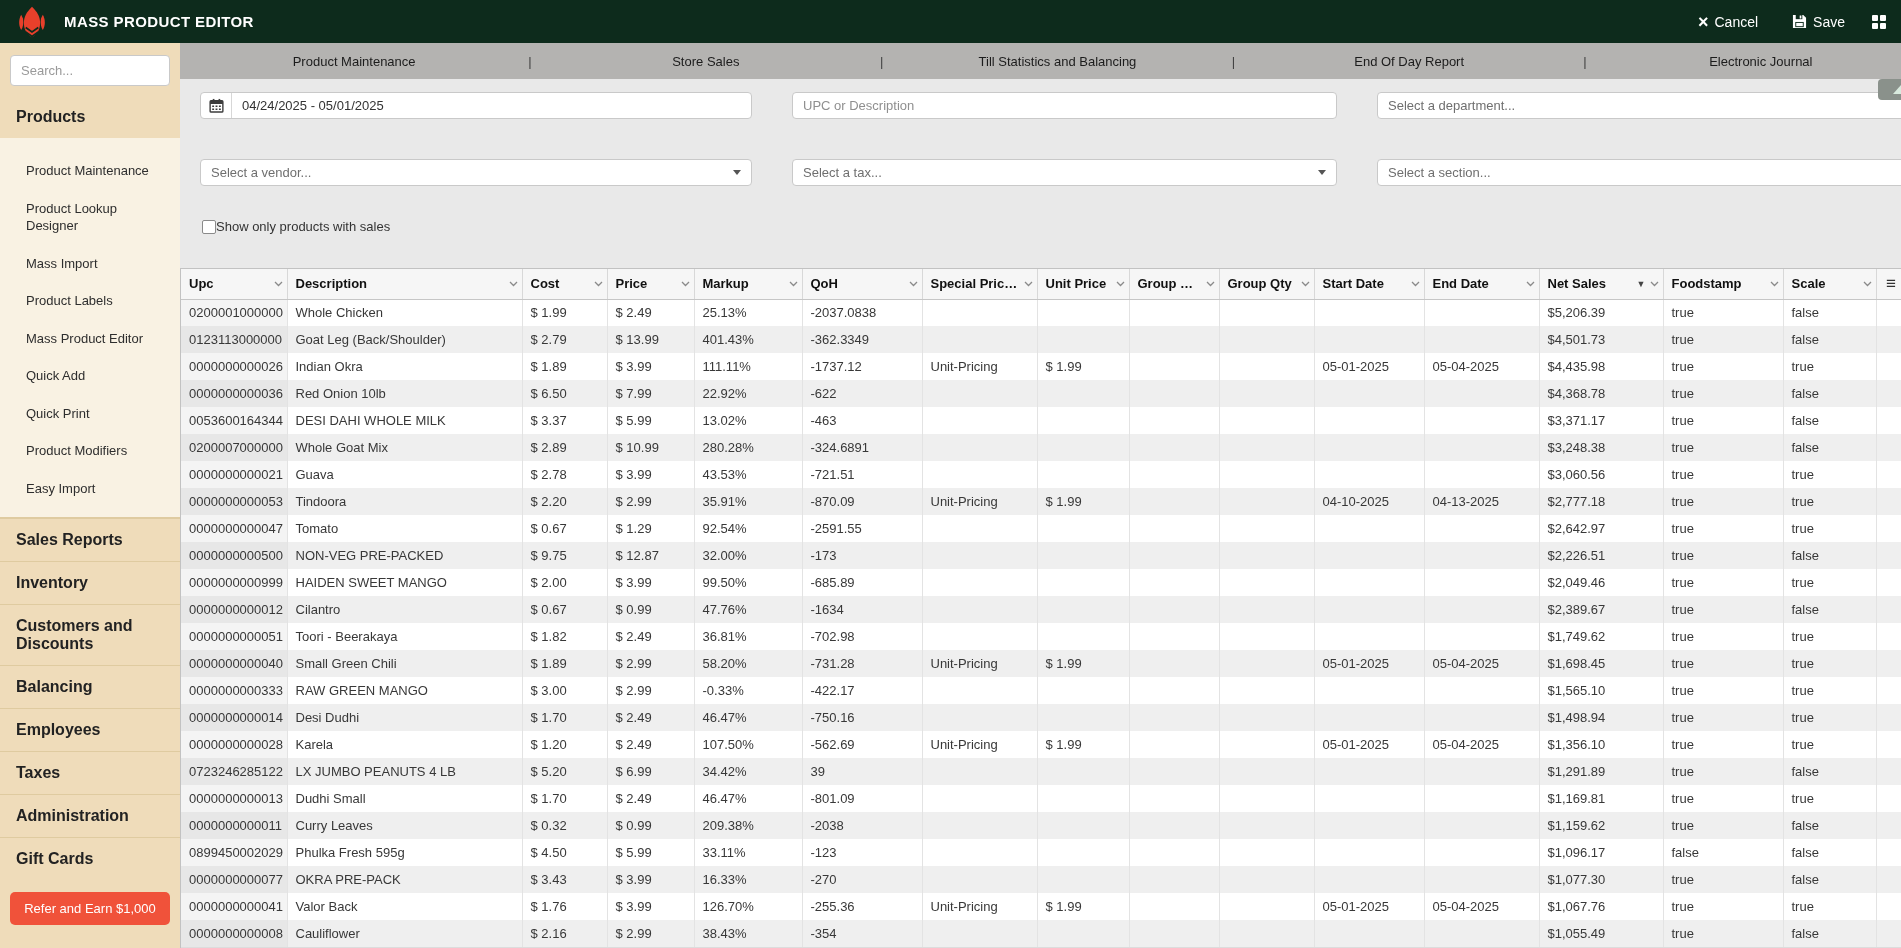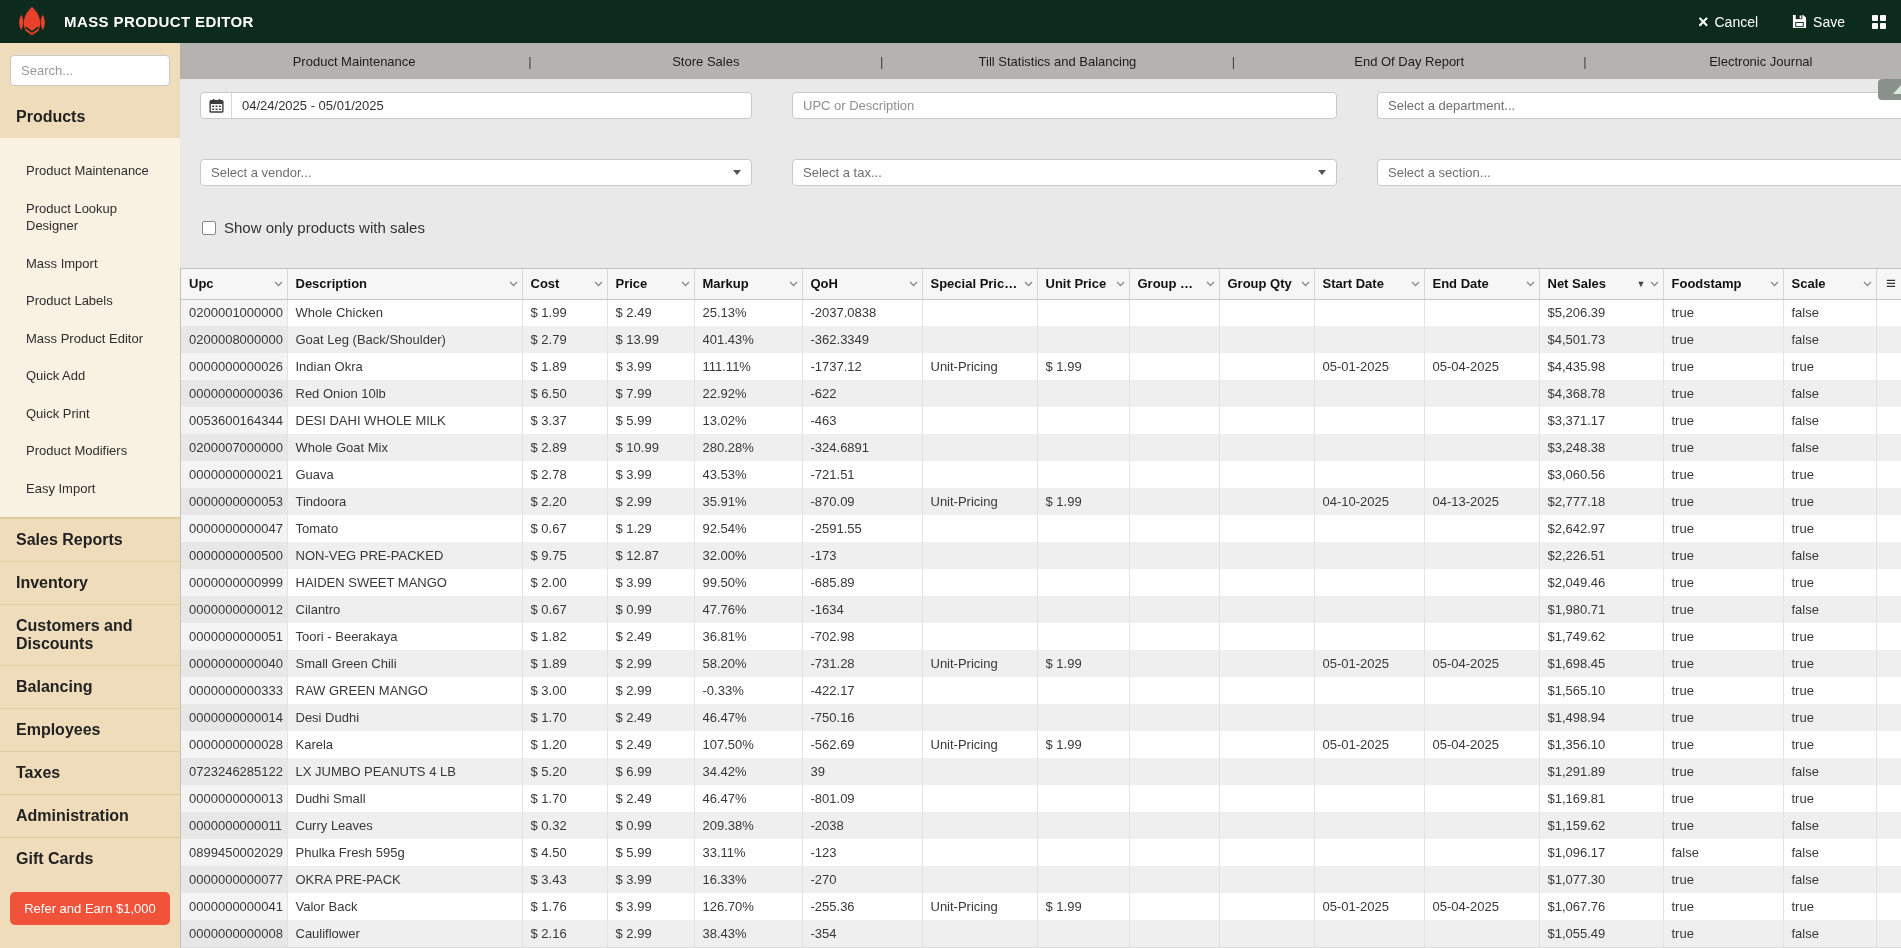--- a/index.html
+++ b/index.html
@@ -54,22 +54,22 @@
   .cal-seg { width:31px; display:flex; align-items:center; justify-content:center; align-self:stretch;
              border-right:1px solid #d7d7d7; }
   .date-text { padding:0 10px; color:#333; }
   .text-input { border:none; outline:none; width:100%; height:100%; padding:0 10px; font-size:13px;
                 font-family:inherit; color:#333; background:transparent; }
   .text-input::placeholder { color:#8f8f8f; }
   .select-box { justify-content:space-between; padding:8px 10px; cursor:pointer; }
   .select-placeholder { color:#6f6f6f; }
   .caret { width:0; height:0; border-left:4px solid transparent; border-right:4px solid transparent;
            border-top:5px solid #555; }
-  .checkbox-row { position:absolute; left:22px; top:140px; display:flex; align-items:center; gap:8px;
-                  font-size:15px; color:#333; cursor:pointer; }
+  .checkbox-row { position:absolute; left:22px; top:140px; display:flex; align-items:center; gap:0;
+                  font-size:13px; color:#333; cursor:pointer; }
   .checkbox { width:14px; height:14px; background:#fff; border:1px solid #8a8a8a; border-radius:2px; }
 
   
   .grid-wrap { flex:1; background:#fff; border:1px solid #c2c2c2; border-bottom:none; overflow:hidden;
                display:flex; flex-direction:column; }
   table { border-collapse:collapse; table-layout:fixed; width:1721px; }
   thead th { height:30px; background:#f6f6f6; border-right:1px solid #d8d8d8; border-bottom:1px solid #c6c6c6;
              font-size:13px; font-weight:bold; color:#111; text-align:left; padding:0 4px 0 8px; cursor:pointer; }
   th .th-inner { display:flex; align-items:center; gap:4px; }
   th .th-label { flex:1; white-space:nowrap; overflow:hidden; text-overflow:ellipsis; }
@@ -418,21 +418,21 @@
               <td></td>
               <td></td>
               <td></td>
               <td></td>
               <td>$5,206.39</td>
               <td>true</td>
               <td>false</td>
               <td class="menu-cell"></td>
             </tr>
             <tr class="even">
-              <td class="upc-cell">0200008000000</td>
+              <td class="upc-cell">0123113000000</td>
               <td>Goat Leg (Back/Shoulder)</td>
               <td>$ 2.79</td>
               <td>$ 13.99</td>
               <td>401.43%</td>
               <td>-362.3349</td>
               <td></td>
               <td></td>
               <td></td>
               <td></td>
               <td></td>
@@ -610,21 +610,21 @@
               <td>$ 0.67</td>
               <td>$ 0.99</td>
               <td>47.76%</td>
               <td>-1634</td>
               <td></td>
               <td></td>
               <td></td>
               <td></td>
               <td></td>
               <td></td>
-              <td>$1,980.71</td>
+              <td>$2,389.67</td>
               <td>true</td>
               <td>false</td>
               <td class="menu-cell"></td>
             </tr>
             <tr class="odd">
               <td class="upc-cell">0000000000051</td>
               <td>Toori - Beerakaya</td>
               <td>$ 1.82</td>
               <td>$ 2.49</td>
               <td>36.81%</td>

